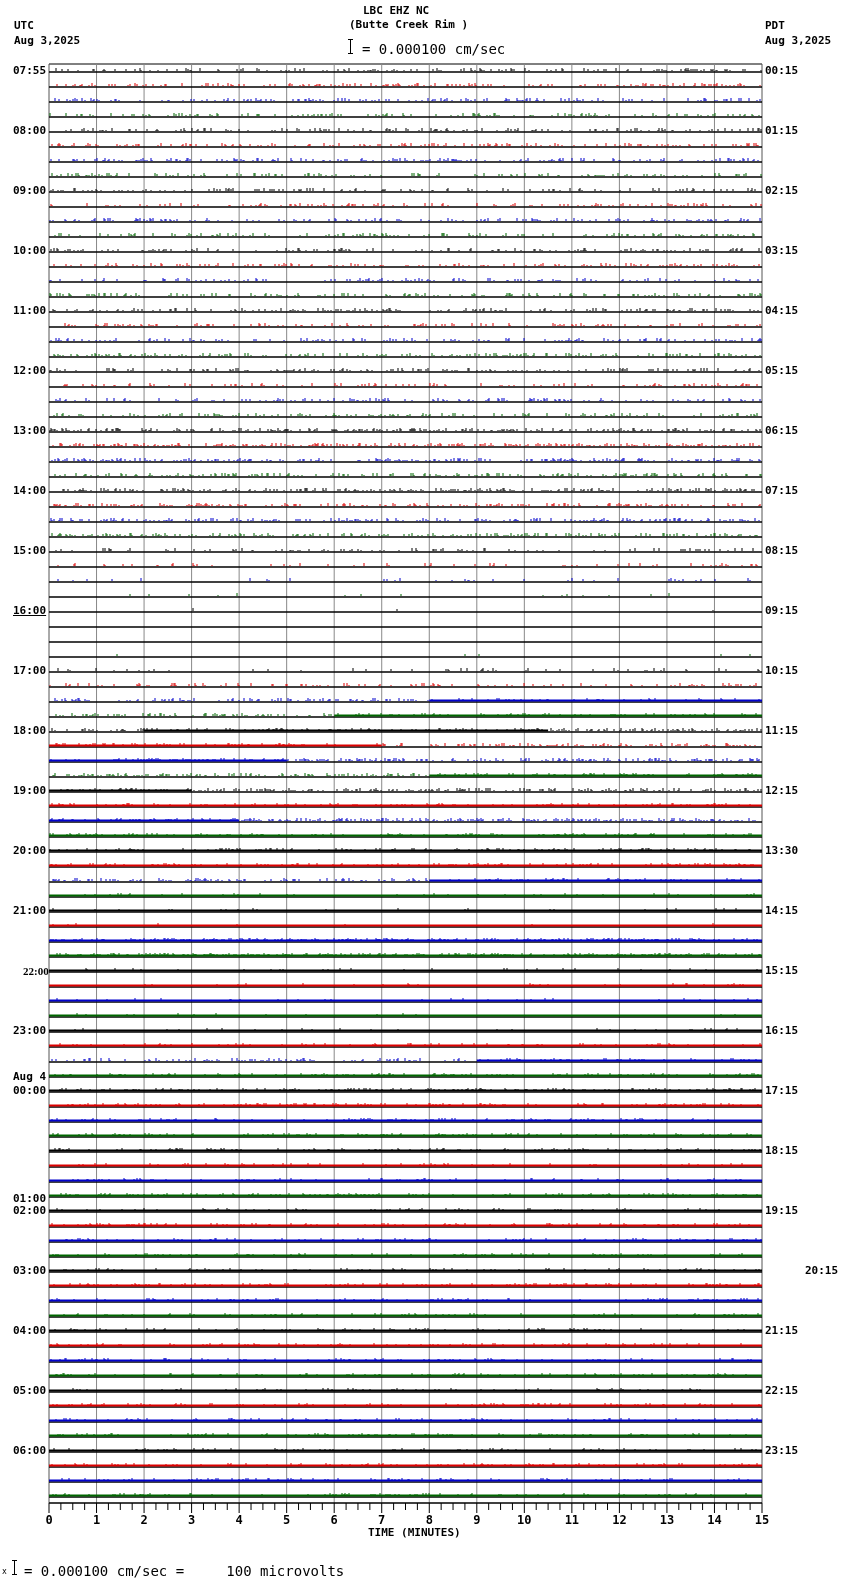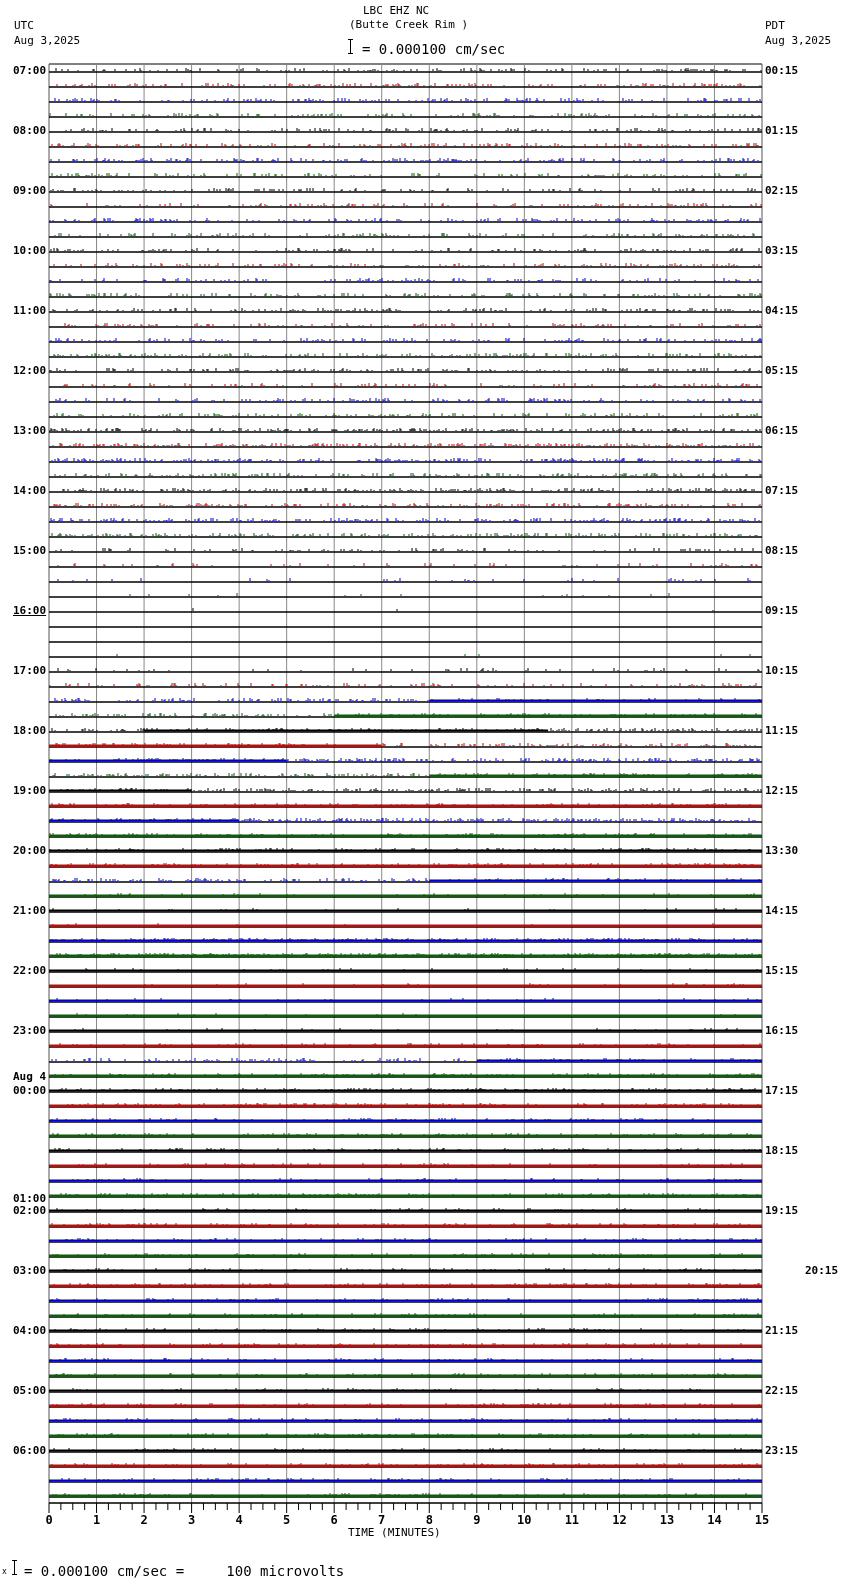--- a/index.html
+++ b/index.html
@@ -1,17 +1,17 @@
 <!DOCTYPE html>
 <html><head>
 <meta charset="utf-8">
 <style>
   html,body{margin:0;padding:0;background:#fff;}
   body{width:850px;height:1584px;position:relative;overflow:hidden;font-family:"DejaVu Sans Mono","Liberation Mono",monospace;color:#000;}
-  .txt{position:absolute;font-size:11px;font-weight:normal;white-space:pre;line-height:12px;}
+  .txt{position:absolute;font-size:11px;font-weight:bold;white-space:pre;line-height:12px;}
   .small{font-size:14px;font-weight:normal;}
   #plot{position:absolute;left:0;top:0;}
   .lbl{position:absolute;font-size:11px;font-weight:bold;white-space:pre;line-height:12px;}
 </style>
 </head>
 <body>
 
 <div class="txt" style="left:363px;top:5px;">LBC EHZ NC</div>
 <div class="txt" style="left:349px;top:19px;">(Butte Creek Rim )</div>
 <div style="position:absolute;left:350px;top:39px;width:5px;height:15px;border-left:1px solid #000;">
@@ -360,21 +360,21 @@
     <text x="476.79999999999995" y="1524" text-anchor="middle" font-family="&quot;DejaVu Sans Mono&quot;, monospace" font-size="12" font-weight="bold">9</text>
     <text x="524.3333333333333" y="1524" text-anchor="middle" font-family="&quot;DejaVu Sans Mono&quot;, monospace" font-size="12" font-weight="bold">10</text>
     <text x="571.8666666666667" y="1524" text-anchor="middle" font-family="&quot;DejaVu Sans Mono&quot;, monospace" font-size="12" font-weight="bold">11</text>
     <text x="619.4" y="1524" text-anchor="middle" font-family="&quot;DejaVu Sans Mono&quot;, monospace" font-size="12" font-weight="bold">12</text>
     <text x="666.9333333333333" y="1524" text-anchor="middle" font-family="&quot;DejaVu Sans Mono&quot;, monospace" font-size="12" font-weight="bold">13</text>
     <text x="714.4666666666667" y="1524" text-anchor="middle" font-family="&quot;DejaVu Sans Mono&quot;, monospace" font-size="12" font-weight="bold">14</text>
     <text x="762" y="1524" text-anchor="middle" font-family="&quot;DejaVu Sans Mono&quot;, monospace" font-size="12" font-weight="bold">15</text>
   </svg>
 
 <div id="labels">
-    <div class="lbl" style="left: 13px; top: 65px;">07:00</div>
+    <div class="lbl" style="left: 13px; top: 65px;">07:55</div>
     <div class="lbl" style="left: 765px; top: 65px;">00:15</div>
     <div class="lbl" style="left: 13px; top: 125px;">08:00</div>
     <div class="lbl" style="left: 765px; top: 125px;">01:15</div>
     <div class="lbl" style="left: 13px; top: 185px;">09:00</div>
     <div class="lbl" style="left: 765px; top: 185px;">02:15</div>
     <div class="lbl" style="left: 13px; top: 245px;">10:00</div>
     <div class="lbl" style="left: 765px; top: 245px;">03:15</div>
     <div class="lbl" style="left: 13px; top: 305px;">11:00</div>
     <div class="lbl" style="left: 765px; top: 305px;">04:15</div>
     <div class="lbl" style="left: 13px; top: 365px;">12:00</div>
@@ -390,41 +390,41 @@
     <div class="lbl" style="left: 13px; top: 665px;">17:00</div>
     <div class="lbl" style="left: 765px; top: 665px;">10:15</div>
     <div class="lbl" style="left: 13px; top: 725px;">18:00</div>
     <div class="lbl" style="left: 765px; top: 725px;">11:15</div>
     <div class="lbl" style="left: 13px; top: 785px;">19:00</div>
     <div class="lbl" style="left: 765px; top: 785px;">12:15</div>
     <div class="lbl" style="left: 13px; top: 845px;">20:00</div>
     <div class="lbl" style="left: 765px; top: 845px;">13:30</div>
     <div class="lbl" style="left: 13px; top: 905px;">21:00</div>
     <div class="lbl" style="left: 765px; top: 905px;">14:15</div>
-    <div class="lbl" style="left: 13px; top: 965px;">22:00</div>
+    <div class="lbl" style="left: 23px; top: 965px; font-family: Liberation Serif, serif;">22:00</div>
     <div class="lbl" style="left: 765px; top: 965px;">15:15</div>
     <div class="lbl" style="left: 13px; top: 1025px;">23:00</div>
     <div class="lbl" style="left: 765px; top: 1025px;">16:15</div>
     <div class="lbl" style="left: 13px; top: 1085px;">00:00</div>
     <div class="lbl" style="left: 765px; top: 1085px;">17:15</div>
     <div class="lbl" style="left: 13px; top: 1071px;">Aug 4</div>
     <div class="lbl" style="left: 13px; top: 1145px; margin-top: 48px;">01:00</div>
     <div class="lbl" style="left: 765px; top: 1145px;">18:15</div>
     <div class="lbl" style="left: 13px; top: 1205px;">02:00</div>
     <div class="lbl" style="left: 765px; top: 1205px;">19:15</div>
     <div class="lbl" style="left: 13px; top: 1265px;">03:00</div>
     <div class="lbl" style="left: 765px; top: 1265px; margin-left: 40px;">20:15</div>
     <div class="lbl" style="left: 13px; top: 1325px;">04:00</div>
     <div class="lbl" style="left: 765px; top: 1325px;">21:15</div>
     <div class="lbl" style="left: 13px; top: 1385px;">05:00</div>
     <div class="lbl" style="left: 765px; top: 1385px;">22:15</div>
     <div class="lbl" style="left: 13px; top: 1445px;">06:00</div>
     <div class="lbl" style="left: 765px; top: 1445px;">23:15</div>
   </div>
 
-<div class="txt" style="left:348px;top:1527px;">TIME (MINUTES)</div>
+<div class="txt" style="left:368px;top:1527px;">TIME (MINUTES)</div>
 
 <div class="txt small" style="left:2px;top:1566px;font-size:8px;">x</div>
 <div style="position:absolute;left:14px;top:1560px;width:5px;height:15px;border-left:1px solid #000;">
   <div style="position:absolute;left:-3px;top:0;width:5px;border-top:1px solid #000;"></div>
   <div style="position:absolute;left:-3px;bottom:0;width:5px;border-top:1px solid #000;"></div>
 </div>
 <div class="txt small" style="left:24px;top:1565px;">= 0.000100 cm/sec =     100 microvolts</div>
 
 </body></html>

